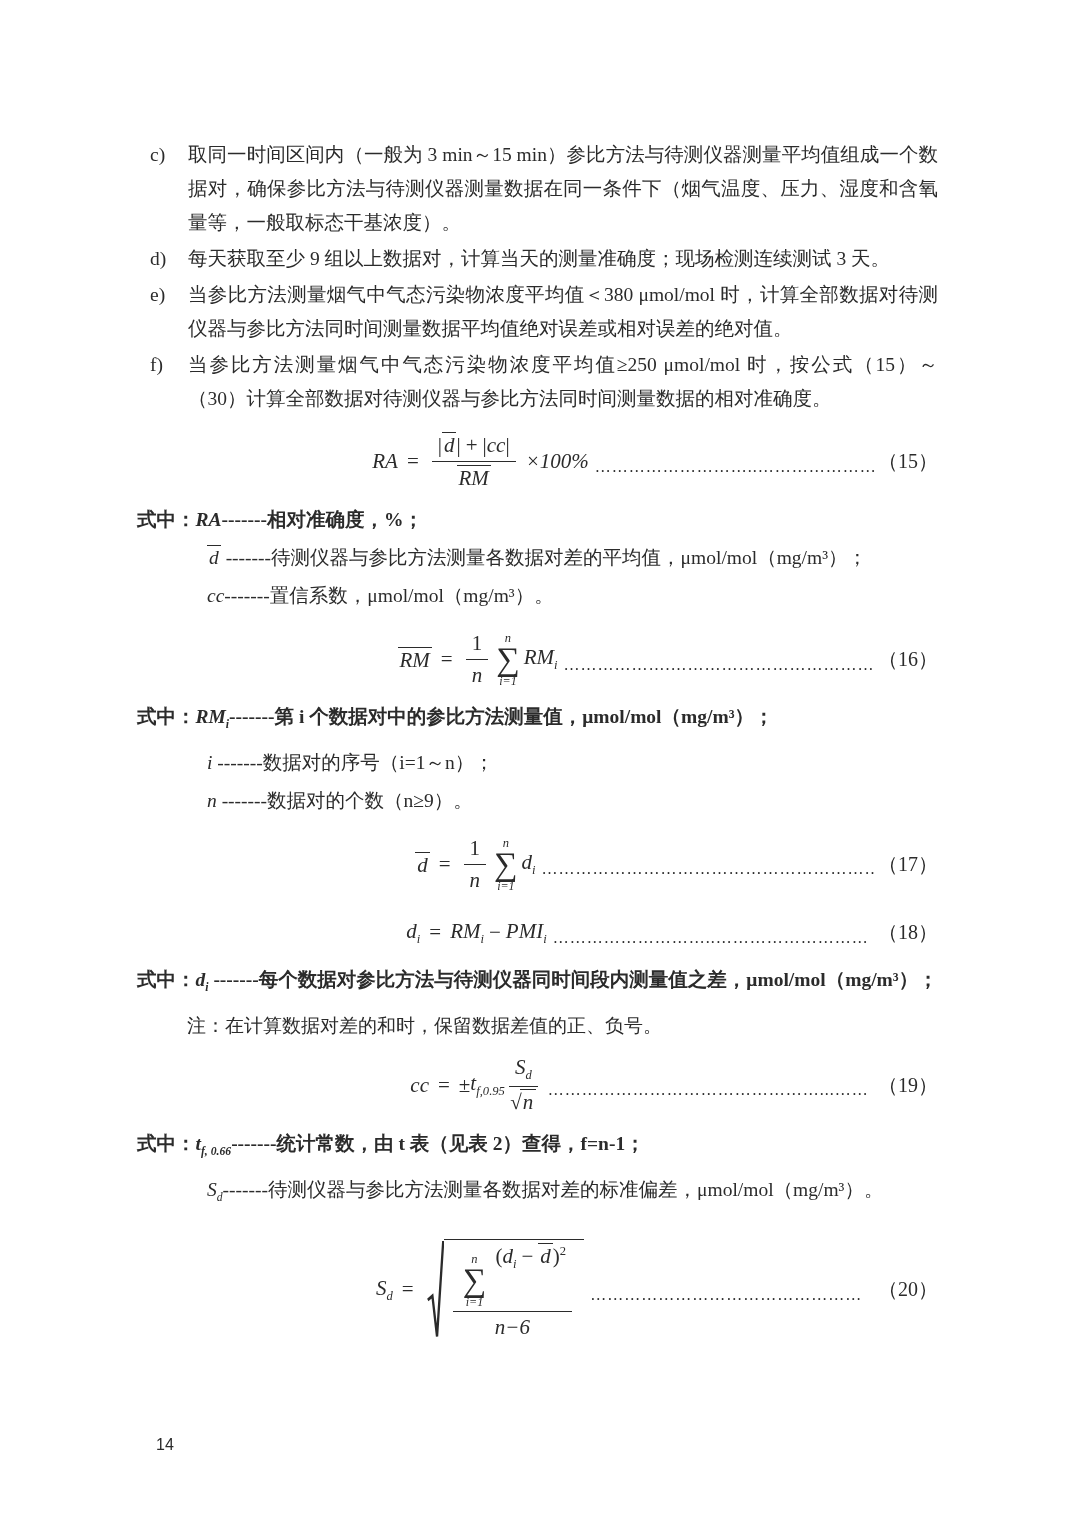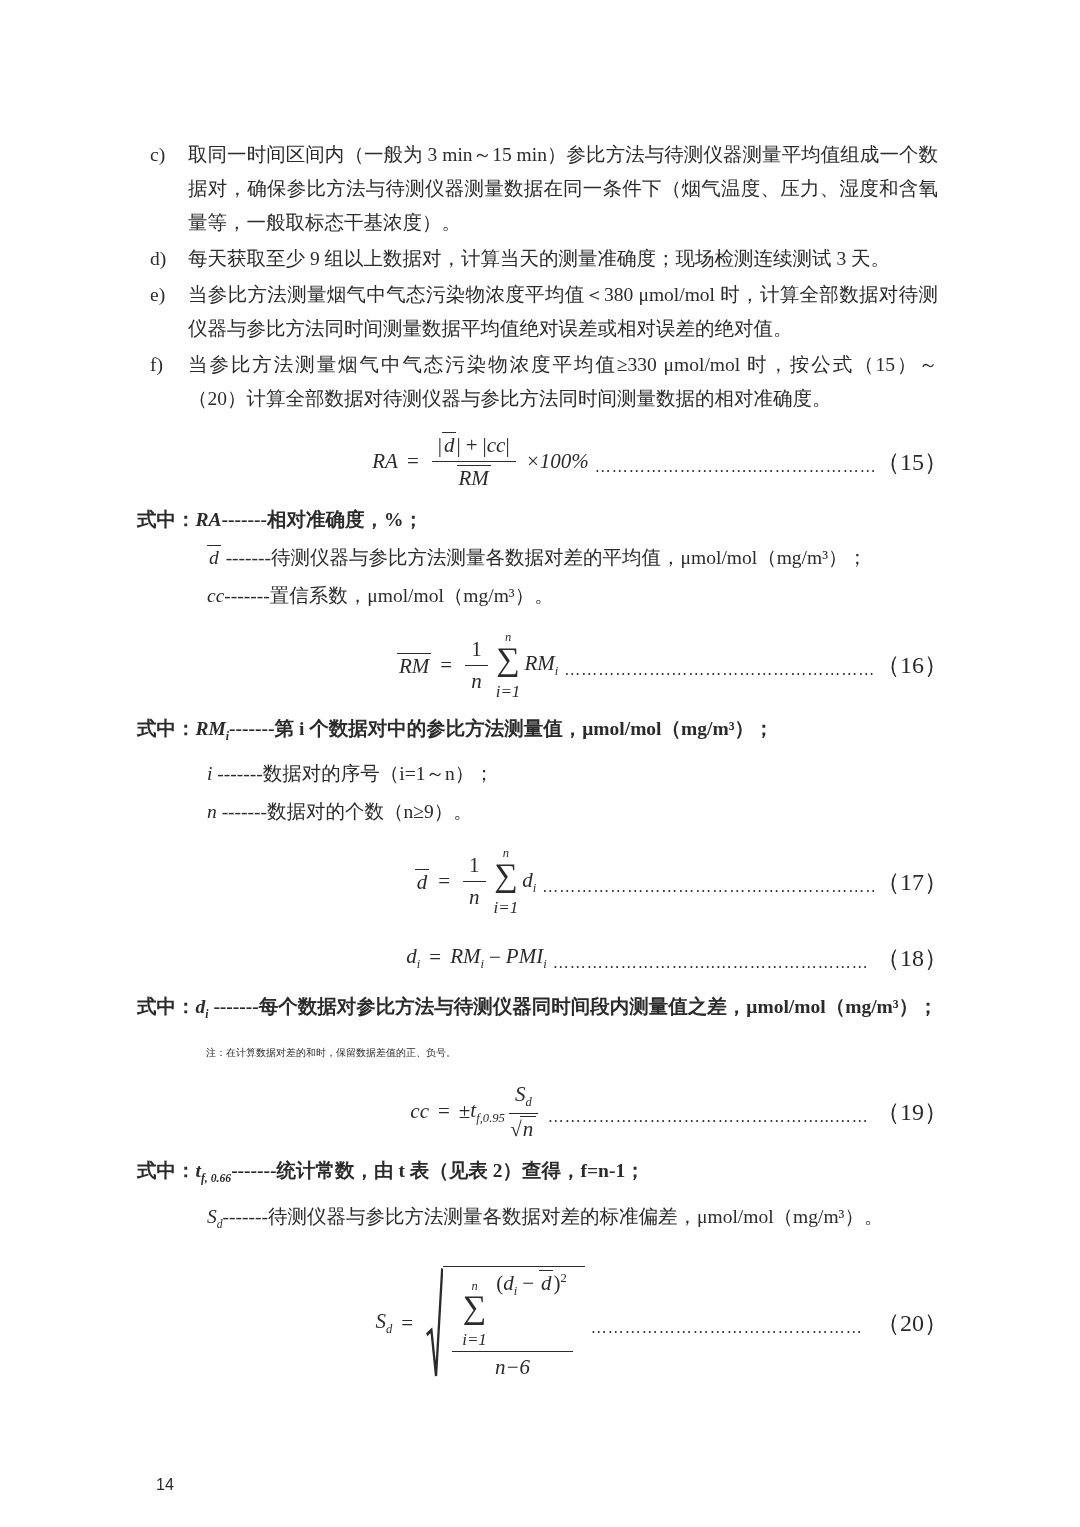--- a/index.html
+++ b/index.html
@@ -14,52 +14,52 @@
   
   .li { display:flex; font-size:19.5px; line-height:34px; text-align:justify; margin-bottom:2px; }
   .li .marker { width:38px; flex-shrink:0; }
   .li .text { flex:1; }
 
   
   .formula { display:flex; align-items:center; font-size:21px; margin:16px 0 10px 0; }
   .fsp { flex:1.05; }
   .fbody { display:inline-flex; align-items:center; white-space:nowrap; }
   .dots { flex:1.3; overflow:hidden; white-space:nowrap; font-size:16px; color:#2b2b2b; padding:0 6px; letter-spacing:1px; align-self:center; margin-top:10px; }
-  .fnum { width:62px; text-align:right; font-size:24px; flex-shrink:0; }
+  .fnum { width:62px; text-align:right; font-size:20px; flex-shrink:0; }
 
   .it { font-style:italic; }
   .rel { margin:0 9px; }
   .op { margin:0 5px; }
   .times { margin-left:6px;font-style:italic; }
   sub { font-style:italic; font-size:0.6em; }
   sup { font-size:0.6em; }
 
   .ovl { display:inline-block; border-top:1.5px solid #2b2b2b; padding:1px 2px 0 2px; line-height:1.1; }
 
   .frac { display:inline-flex; flex-direction:column; align-items:center; vertical-align:middle; margin:0 4px; }
   .frac .fnumr { border-bottom:1.6px solid #2b2b2b; padding:0 6px 3px 6px; text-align:left; }
   .frac .fden { padding-top:3px; text-align:center; }
 
   .sum { display:inline-flex; flex-direction:column; align-items:center; line-height:1; margin:0 4px; }
   .sum .stop { font-size:12.5px; font-style:italic; margin-bottom:1px; }
   .sum .ssig { font-size:33px; line-height:.85; }
-  .sum .sbot { font-size:17px; font-style:italic; margin-top:10px; }
+  .sum .sbot { font-size:12px; font-style:italic; margin-top:2px; }
 
   .srad { margin-right:-2px; }
   .sradbody { border-top:1.4px solid #2b2b2b; padding:0 3px; }
 
   .bigroot { display:inline-flex; align-items:stretch; margin-left:4px; }
   .rootsvg { width:17px; height:auto; align-self:stretch; }
   .rootbody { border-top:1.7px solid #2b2b2b; padding:3px 8px 0 5px; }
 
   
   .where { font-size:19.5px; line-height:38px; margin:4px 0 4px -13px; }
   .where-row { padding-left:70px; text-align:left; }
   .where-row.first { padding-left:0;font-weight:bold; }
-  .note { font-size:10px; margin:6px 0 2px 69px; line-height:26px; }
+  .note { font-size:19px; margin:6px 0 2px 50px; line-height:26px; }
 
   .pagenum { margin:96px 0 0 6px; font-size:16px; font-family:"Liberation Sans","DejaVu Sans",sans-serif; }
 </style>
 </head>
 <body>
 
 <div class="page">
 
   <div class="li">
     <span class="marker">c)</span>
@@ -71,21 +71,21 @@
     <span class="text">每天获取至少 9 组以上数据对，计算当天的测量准确度；现场检测连续测试 3 天。</span>
   </div>
 
   <div class="li">
     <span class="marker">e)</span>
     <span class="text">当参比方法测量烟气中气态污染物浓度平均值＜380 μmol/mol 时，计算全部数据对待测仪器与参比方法同时间测量数据平均值绝对误差或相对误差的绝对值。</span>
   </div>
 
   <div class="li">
     <span class="marker">f)</span>
-    <span class="text">当参比方法测量烟气中气态污染物浓度平均值≥330 μmol/mol 时，按公式（15）～（20）计算全部数据对待测仪器与参比方法同时间测量数据的相对准确度。</span>
+    <span class="text">当参比方法测量烟气中气态污染物浓度平均值≥250 μmol/mol 时，按公式（15）～（30）计算全部数据对待测仪器与参比方法同时间测量数据的相对准确度。</span>
   </div>
 
   <div class="formula">
     <span class="fsp"></span>
     <span class="fbody">
       <span class="it">RA</span>
       <span class="rel">=</span>
       <span class="frac">
         <span class="fnumr"><span>|</span><span class="it ovl">d</span><span>|</span><span class="op">+</span><span>|</span><span class="it">cc</span><span>|</span></span>
         <span class="fden"><span class="it ovl">RM</span></span>

